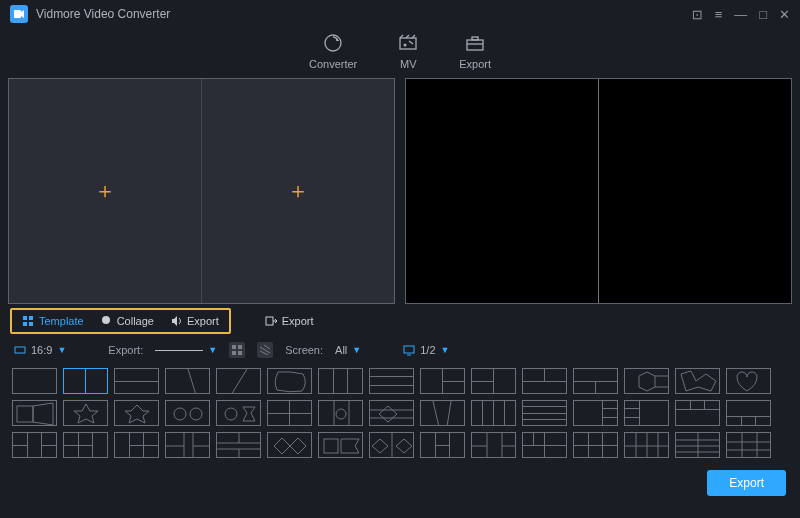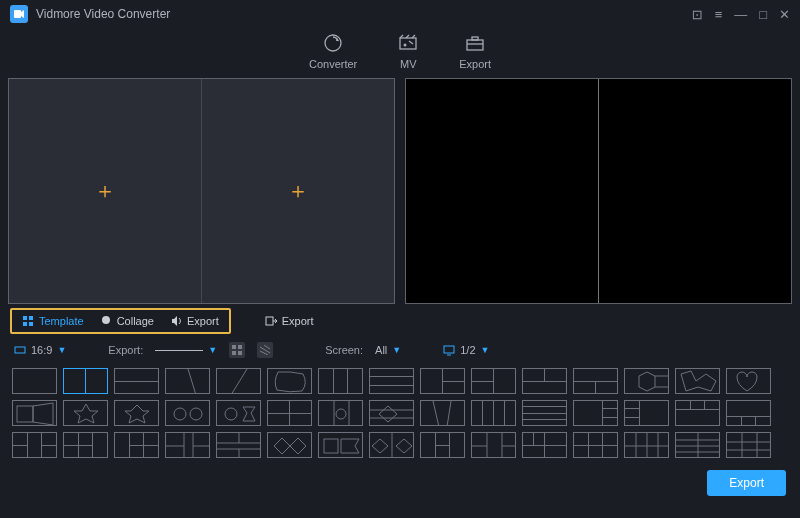--- a/index.html
+++ b/index.html
@@ -174,21 +174,21 @@
         <rect x="6" y="6" width="4" height="4" fill="#7a7e87"></rect>
       </svg>
     </div>
   <div class="sqbtn">
       <svg width="10" height="10" viewBox="0 0 10 10">
         <line x1="0" y1="2" x2="10" y2="8" stroke="#7a7e87"></line>
         <line x1="0" y1="6" x2="8" y2="10" stroke="#7a7e87"></line>
         <line x1="4" y1="0" x2="10" y2="4" stroke="#7a7e87"></line>
       </svg>
     </div>
-  <span class="lbl" style="margin-left:40px">Screen:</span>
+  <span class="lbl" style="">Screen:</span>
   <div class="dd">
     <span>All</span>
     <span class="chev">▼</span>
   </div>
   <div class="dd" style="margin-left:30px">
     <svg width="12" height="12" viewBox="0 0 12 12">
         <rect x="1" y="2" width="10" height="7" fill="none" stroke="#2fa8ff" stroke-width="1"></rect>
         <line x1="4" y1="11" x2="8" y2="11" stroke="#2fa8ff"></line>
       </svg>
     <span>1/2</span>

